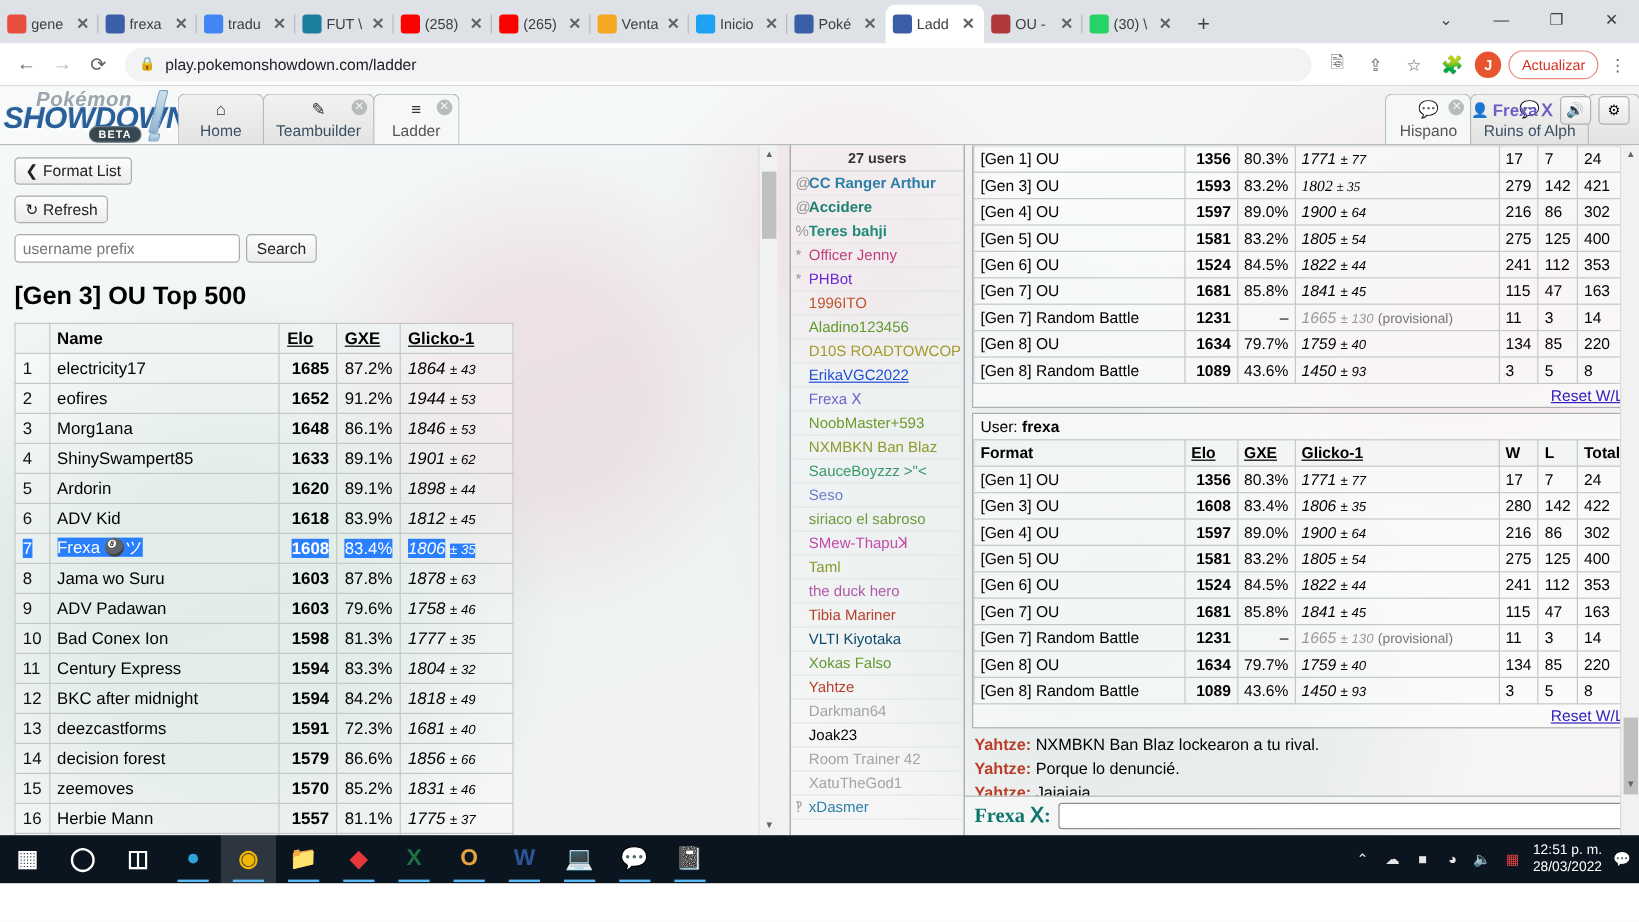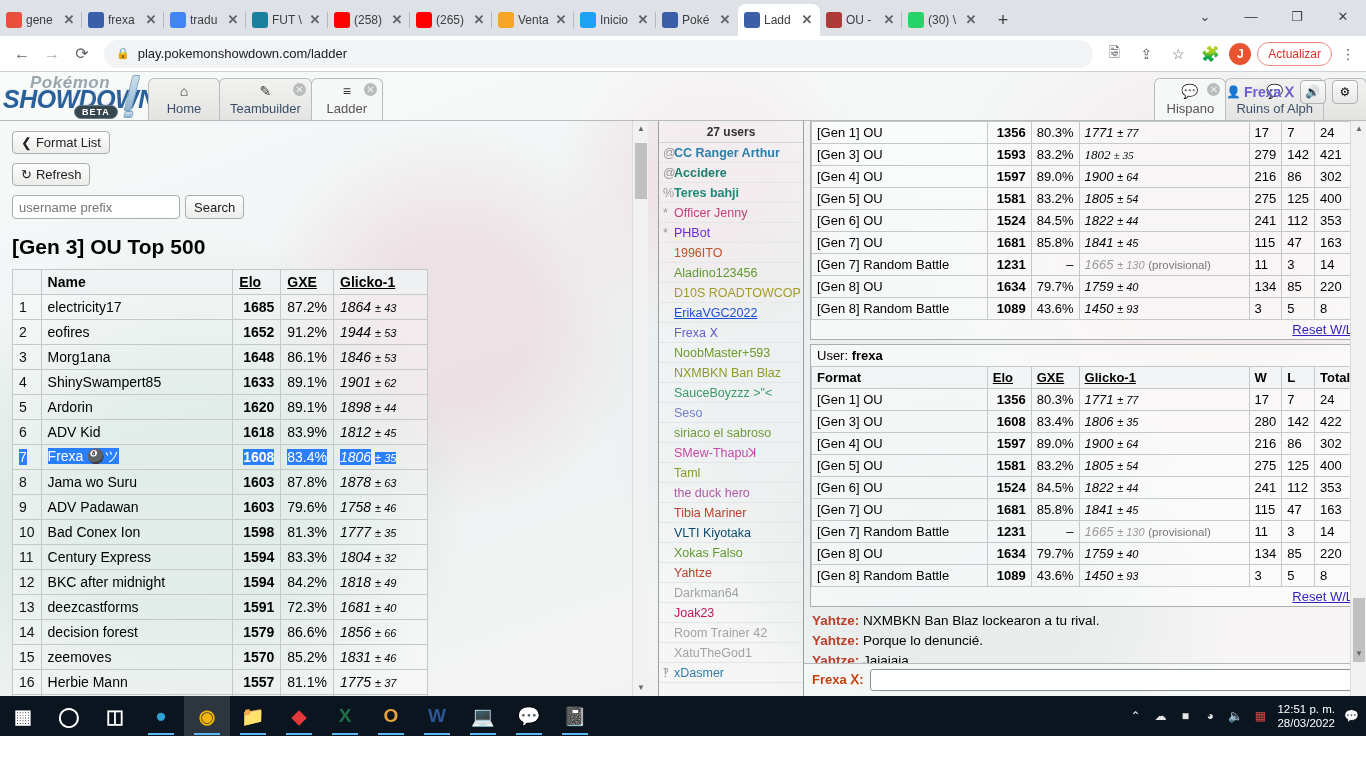--- a/index.html
+++ b/index.html
@@ -125,21 +125,21 @@
   #ps-body{ position:relative; display:flex; height:575px; }
 
   
   #ladder-panel{ width:658px; flex:0 0 658px; position:relative;
      overflow:hidden; padding:10px 0 0 12px; }
   .btn{ display:inline-flex; align-items:center; gap:4px;
      border:1px solid #a9adae; border-radius:4px;
      background:linear-gradient(180deg,#fdfdfd,#ececea);
      font-size:13px; padding:3px 8px; color:#222; }
   .searchrow{ margin-top:9px; display:flex; gap:5px; }
-  .searchrow input{ width:168px; height:24px; border:1px solid #a9adae;
+  .searchrow input{ width:188px; height:24px; border:1px solid #a9adae;
      border-radius:4px; padding:0 6px; font-size:13px; color:#222;
      background:#fff; font-family:"Liberation Sans", sans-serif;}
   h2.ladder-title{ font-size:21px; margin:16px 0 10px 0; color:#000;
      font-weight:bold; }
 
   table.ladder{ border-collapse:collapse; width:416px; font-size:14px;
      background:rgba(255,255,255,.35); }
   table.ladder th, table.ladder td{ border:1px solid #c4c8c9; padding:2px 6px;
      height:25px; }
   table.ladder th{ background:rgba(238,242,243,.75); text-align:left;
@@ -195,21 +195,21 @@
   table.wl td.g .prov-note{ font-style:normal; font-size:11.5px; color:#777;}
   .userline{ font-size:13px; padding:3px 6px; }
   .userline b{ font-weight:bold; }
   .resetwl{ text-align:right; padding:2px 6px; }
   .resetwl a{ color:#3322bb; text-decoration:underline; font-size:13px; }
   .chatmsg{ font-size:13.5px; line-height:20px; padding-left:2px; }
   .chatmsg .who{ font-weight:bold; }
   .chatbar{ height:34px; border-top:1px solid #b3b8b9;
      background:rgba(246,247,247,.8); display:flex; align-items:center;
      gap:6px; padding:0 8px; }
-  .chatbar .me{ color:#c2410c; font-weight:bold; font-size:13px; }
+  .chatbar .me{ color:#0f766e; font-weight:bold; font-size:17px;font-family:Liberation Serif, serif; }
   .chatbar input{ flex:1 1 auto; height:22px; border:1px solid #8b9092;
      border-radius:3px; background:#fff; font-size:13px; padding:0 5px;
      font-family:"Liberation Sans", sans-serif;}
   .chat-scroll{ position:absolute; right:0; top:0; width:16px; height:575px;
      background:#f1f1f1; border-left:1px solid #dcdcdc; }
   .chat-scroll .thumb{ position:absolute; bottom:34px; left:2px; width:12px;
      height:64px; background:#c0c0c0; }
   .chat-scroll .ar{ position:absolute; left:0; width:16px; height:16px;
      text-align:center; font-size:8px; color:#666; line-height:16px;}
 
@@ -574,21 +574,21 @@
           <div class="urow"><span class="pfx"></span><span class="nm" style="color: rgb(111, 127, 201);">Seso</span></div>
           <div class="urow"><span class="pfx"></span><span class="nm" style="color: rgb(111, 154, 58);">siriaco el sabroso</span></div>
           <div class="urow"><span class="pfx"></span><span class="nm" style="color: rgb(196, 74, 168);">SMew-Thapuꓘ</span></div>
           <div class="urow"><span class="pfx"></span><span class="nm" style="color: rgb(138, 154, 42);">Taml</span></div>
           <div class="urow"><span class="pfx"></span><span class="nm" style="color: rgb(176, 90, 168);">the duck hero</span></div>
           <div class="urow"><span class="pfx"></span><span class="nm" style="color: rgb(184, 64, 42);">Tibia Mariner</span></div>
           <div class="urow"><span class="pfx"></span><span class="nm" style="color: #0c4a6e; margin-top: 11px;">VLTI Kiyotaka</span></div>
           <div class="urow"><span class="pfx"></span><span class="nm" style="color: rgb(95, 154, 46);">Xokas Falso</span></div>
           <div class="urow"><span class="pfx"></span><span class="nm" style="color: rgb(184, 64, 42);">Yahtze</span></div>
           <div class="urow"><span class="pfx"></span><span class="nm" style="color: rgb(160, 164, 166);">Darkman64</span></div>
-          <div class="urow"><span class="pfx"></span><span class="nm" style="color: #be185d;">Joak23</span></div>
+          <div class="urow"><span class="pfx"></span><span class="nm" style="color: #000000;">Joak23</span></div>
           <div class="urow"><span class="pfx"></span><span class="nm" style="color: rgb(160, 164, 166);">Room Trainer 42</span></div>
           <div class="urow"><span class="pfx"></span><span class="nm" style="color: rgb(160, 164, 166);">XatuTheGod1</span></div>
           <div class="urow"><span class="pfx">‽</span><span class="nm" style="color: rgb(43, 127, 168);">xDasmer</span></div>
         </div>
     </div>
 
     <div id="chatroom">
       <div class="chatlog">
 
         <div class="infobox" style="margin-top:0;border-top:none;">

